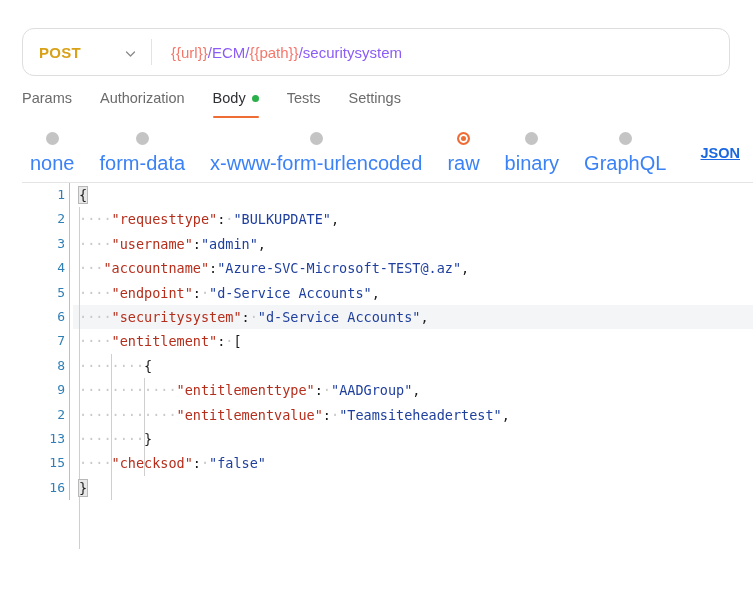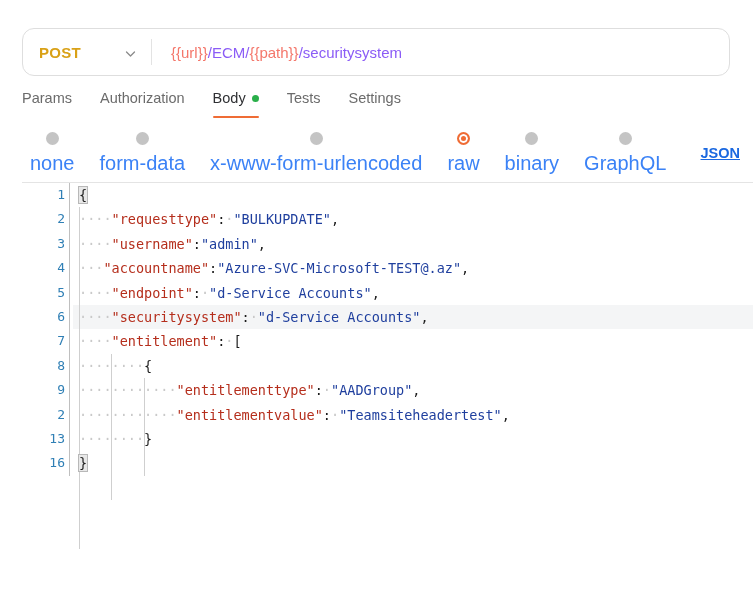--- a/index.html
+++ b/index.html
@@ -306,18 +306,19 @@
       <div class="code-row"><div class="gutter">2</div><div class="gutter-sep"></div><div class="code-text"><span class="ws">····</span><span class="t-key">"requesttype"</span><span class="t-punct">:</span><span class="ws">·</span><span class="t-str">"BULKUPDATE"</span><span class="t-punct">,</span></div></div>
       <div class="code-row"><div class="gutter">3</div><div class="gutter-sep"></div><div class="code-text"><span class="ws">····</span><span class="t-key">"username"</span><span class="t-punct">:</span><span class="t-str">"admin"</span><span class="t-punct">,</span></div></div>
       <div class="code-row"><div class="gutter">4</div><div class="gutter-sep"></div><div class="code-text"><span class="ws">···</span><span class="t-key">"accountname"</span><span class="t-punct">:</span><span class="t-str">"Azure-SVC-Microsoft-TEST@.az"</span><span class="t-punct">,</span></div></div>
       <div class="code-row"><div class="gutter">5</div><div class="gutter-sep"></div><div class="code-text"><span class="ws">····</span><span class="t-key">"endpoint"</span><span class="t-punct">:</span><span class="ws">·</span><span class="t-str">"d-Service Accounts"</span><span class="t-punct">,</span></div></div>
       <div class="code-row active-line"><div class="gutter">6</div><div class="gutter-sep"></div><div class="code-text"><span class="ws">····</span><span class="t-key">"securitysystem"</span><span class="t-punct">:</span><span class="ws">·</span><span class="t-str">"d-Service Accounts"</span><span class="t-punct">,</span></div></div>
       <div class="code-row"><div class="gutter">7</div><div class="gutter-sep"></div><div class="code-text"><span class="ws">····</span><span class="t-key">"entitlement"</span><span class="t-punct">:</span><span class="ws">·</span><span class="t-punct">[</span></div></div>
       <div class="code-row"><div class="gutter">8</div><div class="gutter-sep"></div><div class="code-text"><span class="ws">········</span><span class="t-punct">{</span></div></div>
       <div class="code-row"><div class="gutter">9</div><div class="gutter-sep"></div><div class="code-text"><span class="ws">············</span><span class="t-key">"entitlementtype"</span><span class="t-punct">:</span><span class="ws">·</span><span class="t-str">"AADGroup"</span><span class="t-punct">,</span></div></div>
       <div class="code-row"><div class="gutter">2</div><div class="gutter-sep"></div><div class="code-text"><span class="ws">············</span><span class="t-key">"entitlementvalue"</span><span class="t-punct">:</span><span class="ws">·</span><span class="t-str">"Teamsiteheadertest"</span><span class="t-punct">,</span></div></div>
       <div class="code-row"><div class="gutter">13</div><div class="gutter-sep"></div><div class="code-text"><span class="ws">········</span><span class="t-punct">}</span></div></div>
+      <div class="code-row"><div class="gutter">15</div><div class="gutter-sep"></div><div class="code-text"><span class="ws">····</span><span class="t-key">"checksod"</span><span class="t-punct">:</span><span class="ws">·</span><span class="t-str">"false"</span></div></div>
       <div class="code-row"><div class="gutter">16</div><div class="gutter-sep"></div><div class="code-text"><span class="t-brace bracket-hl">}</span></div></div>
       <div class="guide" style="left: 57px; top: 24.4px; height: 341.6px;"></div>
       <div class="guide" style="left: 89.48px; top: 170.8px; height: 146.4px;"></div>
       <div class="guide" style="left: 121.96px; top: 195.2px; height: 97.6px;"></div>
     </div>
 </div>
 
 </body></html>

